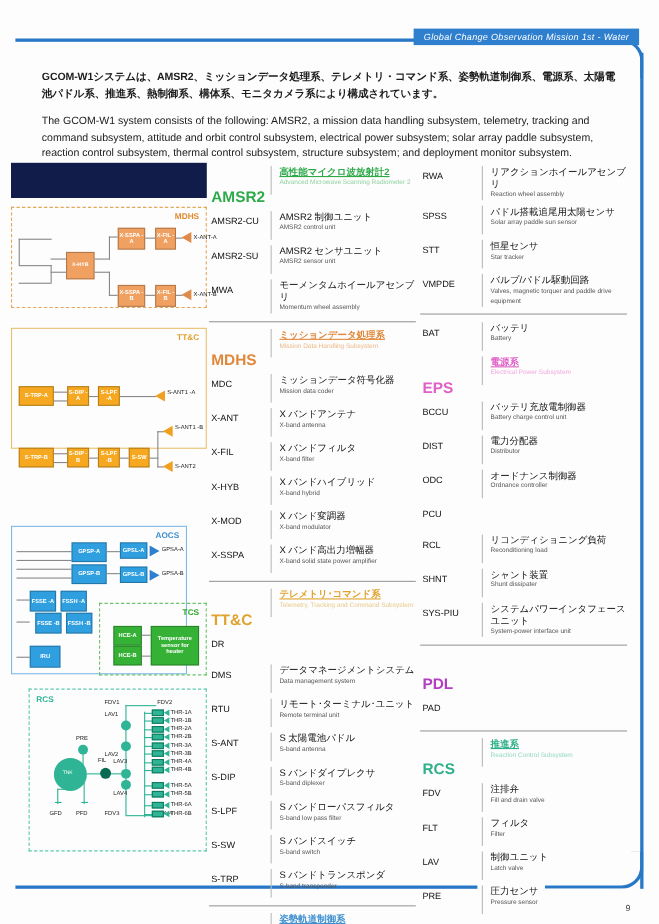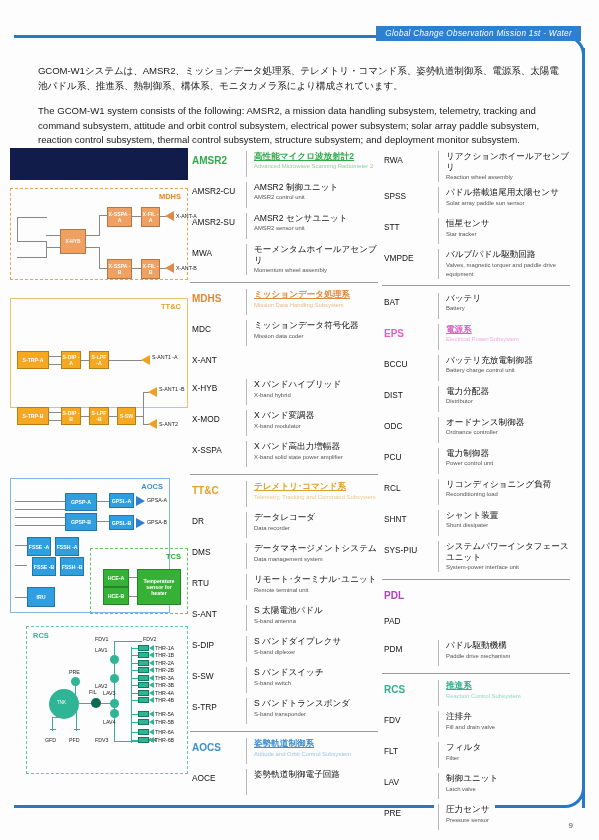--- a/index.html
+++ b/index.html
@@ -47,20 +47,21 @@
     font-size: 8.2px; letter-spacing: .3px;
     padding: 3px 9px 3px 9px;
     white-space: nowrap;
   }
 
   
   .intro { position: absolute; left: 38px; top: 63px; width: 525px; }
   .intro-jp {
     font-size: 9.6px; line-height: 15px; color: #1a1a1a;
     letter-spacing: -0.1px;
+    font-weight: bold;
   }
   .intro-en {
     margin-top: 11px;
     font-size: 9.6px; line-height: 14.6px; color: #1a1a1a;
   }
 
   
   #diagram {
     position: absolute; left: 8px; top: 148px; width: 180px; height: 640px;
   }
@@ -150,21 +151,21 @@
   .row .desc {
     flex: 1 1 auto;
     border-left: 1px solid #b9b9b9;
     padding-left: 7px;
     min-height: 26px;
   }
   .row .jp { font-size: 8.6px; color: #111; line-height: 11px; }
   .row .en { font-size: 5.9px; color: #555; line-height: 9px; margin-top: .5px; }
 
   .row.head { min-height: 26px; }
-  .row.head .abbr { font-weight: bold; font-size: 10px; }
+  .row.head .abbr { font-weight: bold; font-size: 14px; margin-top: 16px; }
   .row.head .jp { font-weight: bold; text-decoration: underline; }
   .row.head .en { }
   .sep-full { height: 1px; background: #9a9a9a; margin: 4px 0 4px 0; }
 
   
   .c-amsr2 .abbr, .c-amsr2 .jp { color: #2faa4a; }
   .c-amsr2 .en { color: #8fd0a0; }
   .c-mdhs .abbr, .c-mdhs .jp { color: #e0883a; }
   .c-mdhs .en { color: #eab98a; }
   .c-ttc .abbr, .c-ttc .jp { color: #e0a22e; }
@@ -445,20 +446,31 @@
         </div>
         <div class="row">
           <div class="abbr">MDC</div>
           <div class="desc">
             <div class="jp">ミッションデータ符号化器</div>
             <div class="en">Mission data coder</div>
           </div>
         </div>
         <div class="row">
           <div class="abbr">X-ANT</div>
+          <div class="desc">
+            <div class="jp">X バンドアンテナ</div>
+            <div class="en">X-band antenna</div>
+          </div>
+        </div>
+        <div class="row">
+          <div class="abbr">X-FIL</div>
+          <div class="desc">
+            <div class="jp">X バンドフィルタ</div>
+            <div class="en">X-band filter</div>
+          </div>
         </div>
         <div class="row">
           <div class="abbr">X-HYB</div>
           <div class="desc">
             <div class="jp">X バンドハイブリッド</div>
             <div class="en">X-band hybrid</div>
           </div>
         </div>
         <div class="row">
           <div class="abbr">X-MOD</div>
@@ -477,24 +489,20 @@
         <div class="sep-full"></div>
         <div class="row head c-ttc">
           <div class="abbr">TT&amp;C</div>
           <div class="desc">
             <div class="jp">テレメトリ･コマンド系</div>
             <div class="en">Telemetry, Tracking and Command Subsystem</div>
           </div>
         </div>
         <div class="row">
           <div class="abbr">DR</div>
-          <div class="desc">
-            <div class="jp">データレコーダ</div>
-            <div class="en">Data recorder</div>
-          </div>
         </div>
         <div class="row">
           <div class="abbr">DMS</div>
           <div class="desc">
             <div class="jp">データマネージメントシステム</div>
             <div class="en">Data management system</div>
           </div>
         </div>
         <div class="row">
           <div class="abbr">RTU</div>
@@ -508,20 +516,27 @@
           <div class="desc">
             <div class="jp">S 太陽電池パドル</div>
             <div class="en">S-band antenna</div>
           </div>
         </div>
         <div class="row">
           <div class="abbr">S-DIP</div>
           <div class="desc">
             <div class="jp">S バンドダイプレクサ</div>
             <div class="en">S-band diplexer</div>
+          </div>
+        </div>
+        <div class="row">
+          <div class="abbr">S-LPF</div>
+          <div class="desc">
+            <div class="jp">S バンドローパスフィルタ</div>
+            <div class="en">S-band low pass filter</div>
           </div>
         </div>
         <div class="row">
           <div class="abbr">S-SW</div>
           <div class="desc">
             <div class="jp">S バンドスイッチ</div>
             <div class="en">S-band switch</div>
           </div>
         </div>
         <div class="row">
@@ -606,24 +621,20 @@
         </div>
         <div class="row">
           <div class="abbr">ODC</div>
           <div class="desc">
             <div class="jp">オードナンス制御器</div>
             <div class="en">Ordnance controller</div>
           </div>
         </div>
         <div class="row">
           <div class="abbr">PCU</div>
-          <div class="desc">
-            <div class="jp">電力制御器</div>
-            <div class="en">Power control unit</div>
-          </div>
         </div>
         <div class="row">
           <div class="abbr">RCL</div>
           <div class="desc">
             <div class="jp">リコンディショニング負荷</div>
             <div class="en">Reconditioning load</div>
           </div>
         </div>
         <div class="row">
           <div class="abbr">SHNT</div>
@@ -639,27 +650,20 @@
             <div class="en">System-power interface unit</div>
           </div>
         </div>
         <div class="sep-full"></div>
         <div class="row head c-pdl">
           <div class="abbr">PDL</div>
         </div>
         <div class="row">
           <div class="abbr">PAD</div>
         </div>
-        <div class="row">
-          <div class="abbr">PDM</div>
-          <div class="desc">
-            <div class="jp">パドル駆動機構</div>
-            <div class="en">Paddle drive mechanism</div>
-          </div>
-        </div>
         <div class="sep-full"></div>
         <div class="row head c-rcs">
           <div class="abbr">RCS</div>
           <div class="desc">
             <div class="jp">推進系</div>
             <div class="en">Reaction Control Subsystem</div>
           </div>
         </div>
         <div class="row">
           <div class="abbr">FDV</div>

